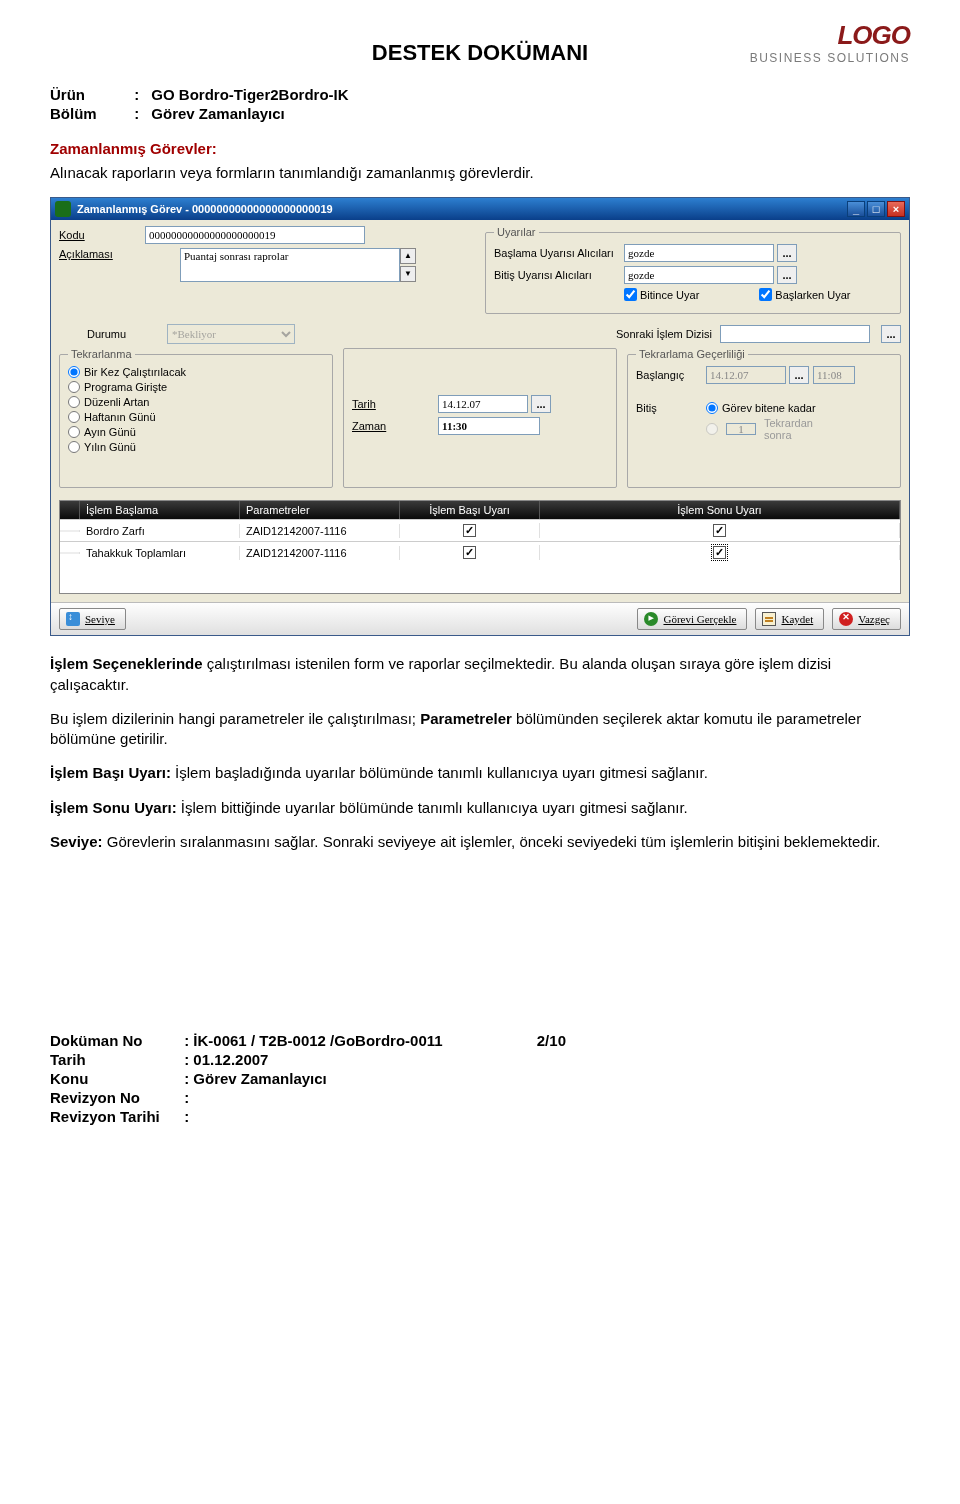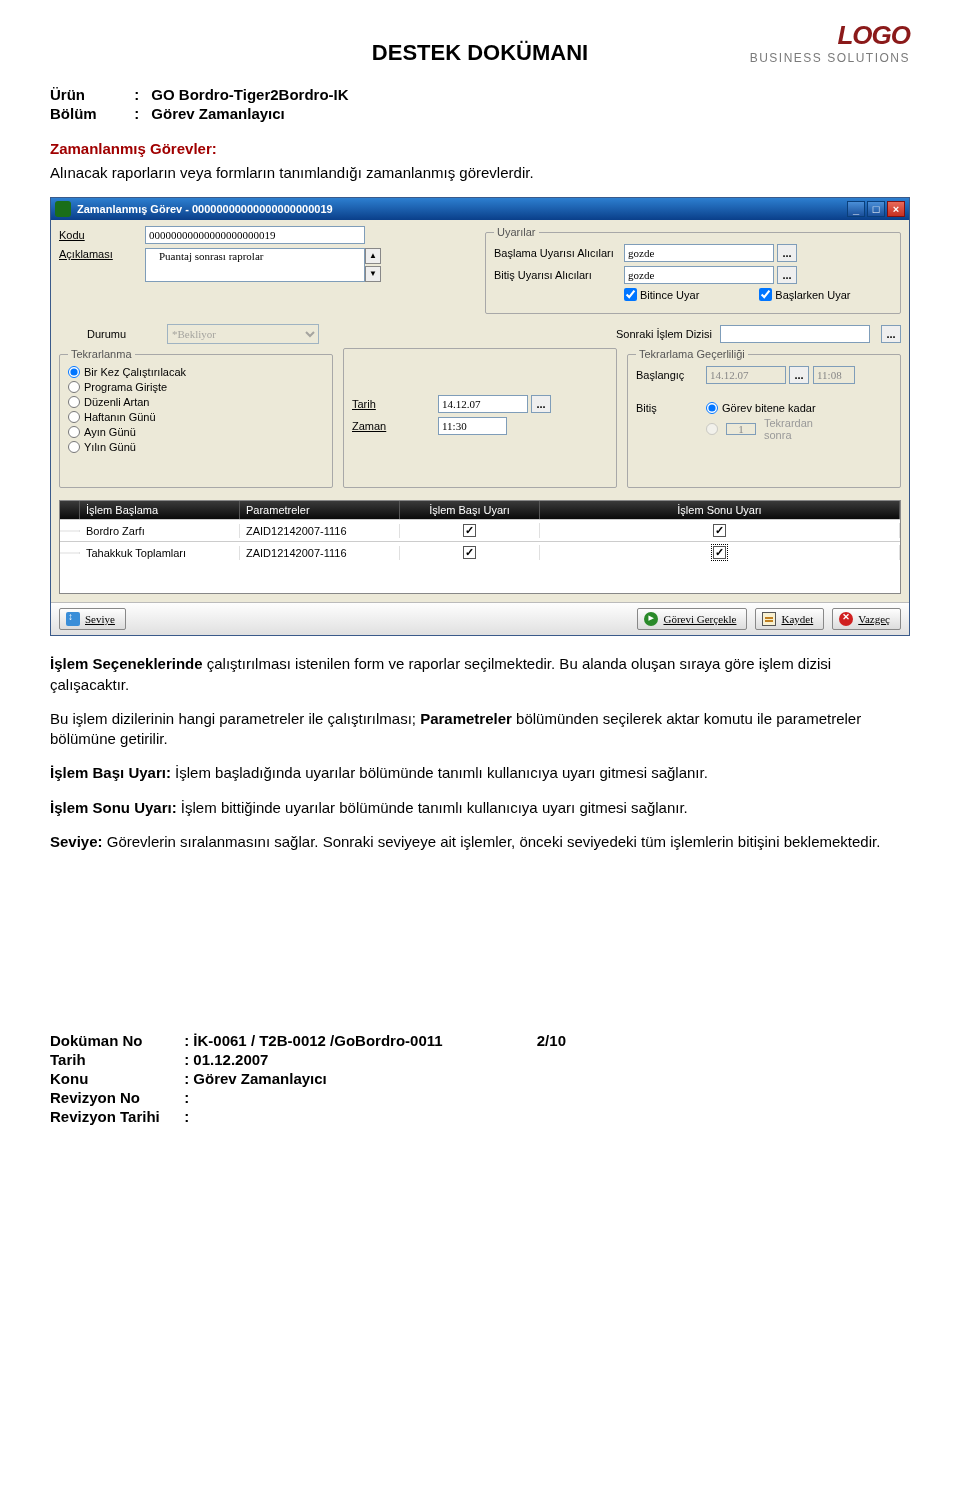--- a/index.html
+++ b/index.html
@@ -28,21 +28,21 @@
   .top-row { display:flex; gap:10px; }
   .top-left { flex:1; }
   .top-right { flex:1; }
   fieldset { border:1px solid #a8a8a8; border-radius:2px; padding:6px 8px 8px 8px; margin-bottom:6px; }
   legend { padding:0 3px; color:#555; font-size:11px; }
   .fld { display:flex; align-items:center; margin-bottom:4px; }
   .fld label { width:130px; }
   .fld.wide label { width:86px;text-decoration:underline; }
   input.text { border:1px solid #7f9db9; background:#fff; height:18px; padding:1px 3px; font-family:Tahoma; font-size:11px; }
   input.text[disabled] { background:#ece9d8; color:#888; }
-  textarea.text { border:1px solid #7f9db9; background:#fff; padding:1px 13px; font-family:Tahoma; font-size:11px; resize:none; }
+  textarea.text { border:1px solid #7f9db9; background:#fff; padding:1px 3px; font-family:Tahoma; font-size:11px; resize:none;margin-left:35px; }
   .scroll-arrows { display:flex; flex-direction:column; }
   .scroll-arrows .sa { width:16px; height:16px; border:1px solid #888; background:#eee; font-size:8px; text-align:center; line-height:13px; }
   .lookup-btn { width:20px; height:18px; border:1px solid #7f9db9; background:#efefef; font-weight:bold; font-size:11px; margin-left:3px; cursor:pointer; }
   .chk { display:inline-flex; align-items:center; gap:3px; }
   .chk input { width:13px; height:13px; }
   .mid-row { display:flex; gap:10px; margin-top:4px; }
   .durumu { flex:1; display:flex; align-items:center; gap:10px;margin-left:28px; }
   select.combo { border:1px solid #7f9db9; height:20px; background:#ece9d8; color:#888; font-family:Tahoma; font-size:11px; }
   .sonraki { flex:1; display:flex; align-items:center; justify-content:flex-end; gap:8px; }
   .triple { display:flex; gap:10px; margin-top:4px; }
@@ -163,21 +163,21 @@
                   <span>Başlarken Uyar</span>
                 </span>
             </div>
           </fieldset>
         </div>
       </div>
 
       <div class="mid-row">
         <div class="durumu">
           <label style="width:70px">Durumu</label>
-          <select class="combo" style="width:152px" disabled="">
+          <select class="combo" style="width:128px" disabled="">
             <option>*Bekliyor</option>
           </select>
         </div>
         <div class="sonraki">
           <span>Sonraki İşlem Dizisi</span>
           <input class="text" style="width: 150px;">
           <button class="lookup-btn">...</button>
         </div>
       </div>
 
@@ -215,21 +215,21 @@
         </div>
         <div class="col">
           <fieldset style="height:140px; display:flex; flex-direction:column; justify-content:center">
             <div class="fld wide">
               <label>Tarih</label>
               <input class="text" style="width: 90px;" value="14.12.07">
               <button class="lookup-btn">...</button>
             </div>
             <div class="fld wide">
               <label>Zaman</label>
-              <input class="text" style="width: 69px;" value="11:30">
+              <input class="text" style="width: 102px; font-weight: bold;" value="11:30">
             </div>
           </fieldset>
         </div>
         <div class="col">
           <fieldset style="height:140px">
             <legend>Tekrarlama Geçerliliği</legend>
             <div class="fld">
               <label style="width:70px">Başlangıç</label>
               <input class="text" style="width: 80px;" disabled="" value="14.12.07">
               <button class="lookup-btn">...</button>

